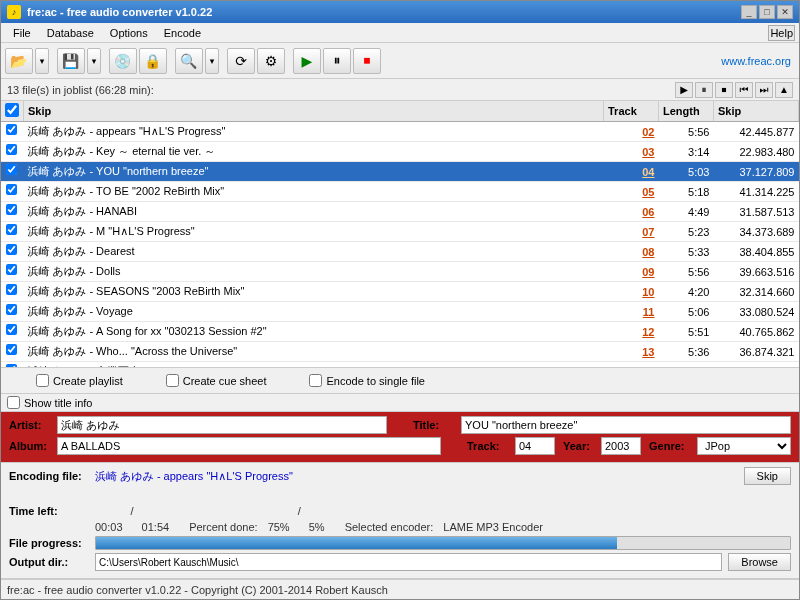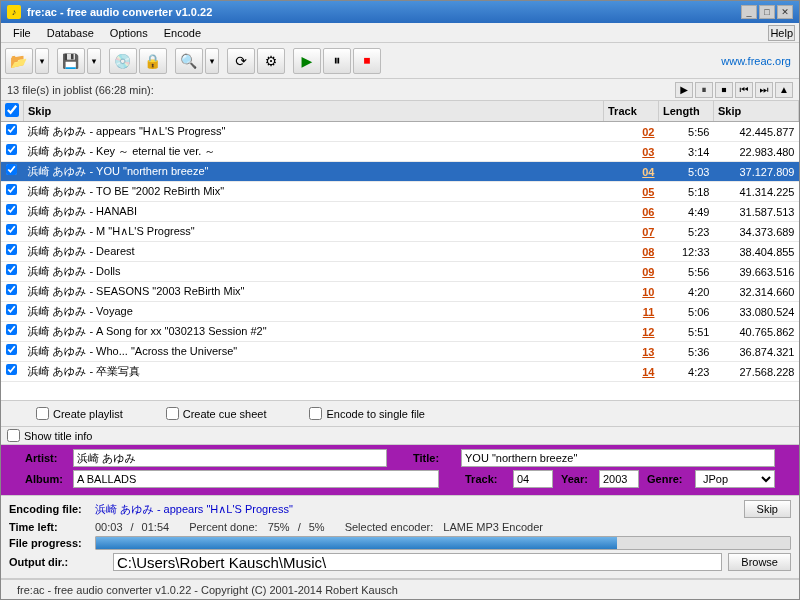--- a/index.html
+++ b/index.html
@@ -209,23 +209,23 @@
       height: 26px;
     }
     .checkbox-item {
       display: flex;
       align-items: center;
       gap: 4px;
       font-size: 11px;
       padding-left: 27px;
     }
     .info-panel {
-      background: #a21caf;
-      border-bottom: 1px solid #ccc;
-      padding: 4px 24px;
+      background: #b91c1c;
+      border-bottom: 1px solid #ccc;
+      padding: 4px 8px;
     }
     .info-row {
       display: flex;
       align-items: center;
       margin-bottom: 3px;
       gap: 8px;
     }
     .info-label {
       font-size: 11px;
       font-weight: bold;
@@ -238,21 +238,21 @@
       font-size: 11px;
       height: 18px;
     }
     .info-field-wide {
       flex: 1;
     }
     .info-field-small {
       width: 40px;
     }
     .info-field-genre {
-      width: 80px;
+      width: 94px;
     }
     .show-title-row {
       display: flex;
       align-items: center;
       gap: 4px;
       padding: 2px 6px;
       border-bottom: 1px solid #ccc;
     }
     .encoding-section {
       background: #f0f0f0;
@@ -270,20 +270,21 @@
       font-weight: bold;
       min-width: 80px;
     }
     .enc-value {
       font-size: 11px;
       color: #0000cc;
     }
     .enc-value-normal {
       font-size: 11px;
       color: #333;
+      margin-top: 33px;
     }
     .skip-btn {
       margin-left: auto;
       padding: 2px 12px;
       border: 1px solid #aaa;
       background: linear-gradient(to bottom, #ffffff, #e0e0e0);
       cursor: pointer;
       font-size: 11px;
     }
     .progress-bar-container {
@@ -301,35 +302,34 @@
     .output-row {
       display: flex;
       align-items: center;
       gap: 6px;
     }
     .output-field {
       flex: 1;
       border: 1px solid #aaa;
       background: white;
       padding: 1px 3px;
-      font-size: 15px;
+      font-size: 10px;
       height: 18px;
-      margin-left: 18px;
     }
     .browse-btn {
       padding: 2px 12px;
       border: 1px solid #aaa;
       background: linear-gradient(to bottom, #ffffff, #e0e0e0);
       cursor: pointer;
       font-size: 11px;
     }
     .status-footer {
       background: #f0f0f0;
       border-top: 1px solid #ccc;
-      padding: 2px 16px;
+      padding: 2px 6px;
       font-size: 11px;
       color: #333;
       height: 20px;
       display: flex;
       align-items: center;
     }
     .header-checkbox {
       width: 14px;
       height: 14px;
     }
@@ -464,21 +464,21 @@
       <td class="right track-num">07</td>
       <td class="right">5:23</td>
       <td class="right">34.373.689</td>
     </tr>
           <tr>
       <td class="cb-col checkbox-cell">
         <input type="checkbox" class="row-checkbox" checked="" style="">
       </td>
       <td>浜崎 あゆみ - Dearest</td>
       <td class="right track-num">08</td>
-      <td class="right">12:33</td>
+      <td class="right">5:33</td>
       <td class="right">38.404.855</td>
     </tr>
           <tr>
       <td class="cb-col checkbox-cell">
         <input type="checkbox" class="row-checkbox" checked="" style="">
       </td>
       <td>浜崎 あゆみ - Dolls</td>
       <td class="right track-num">09</td>
       <td class="right">5:56</td>
       <td class="right">39.663.516</td>

